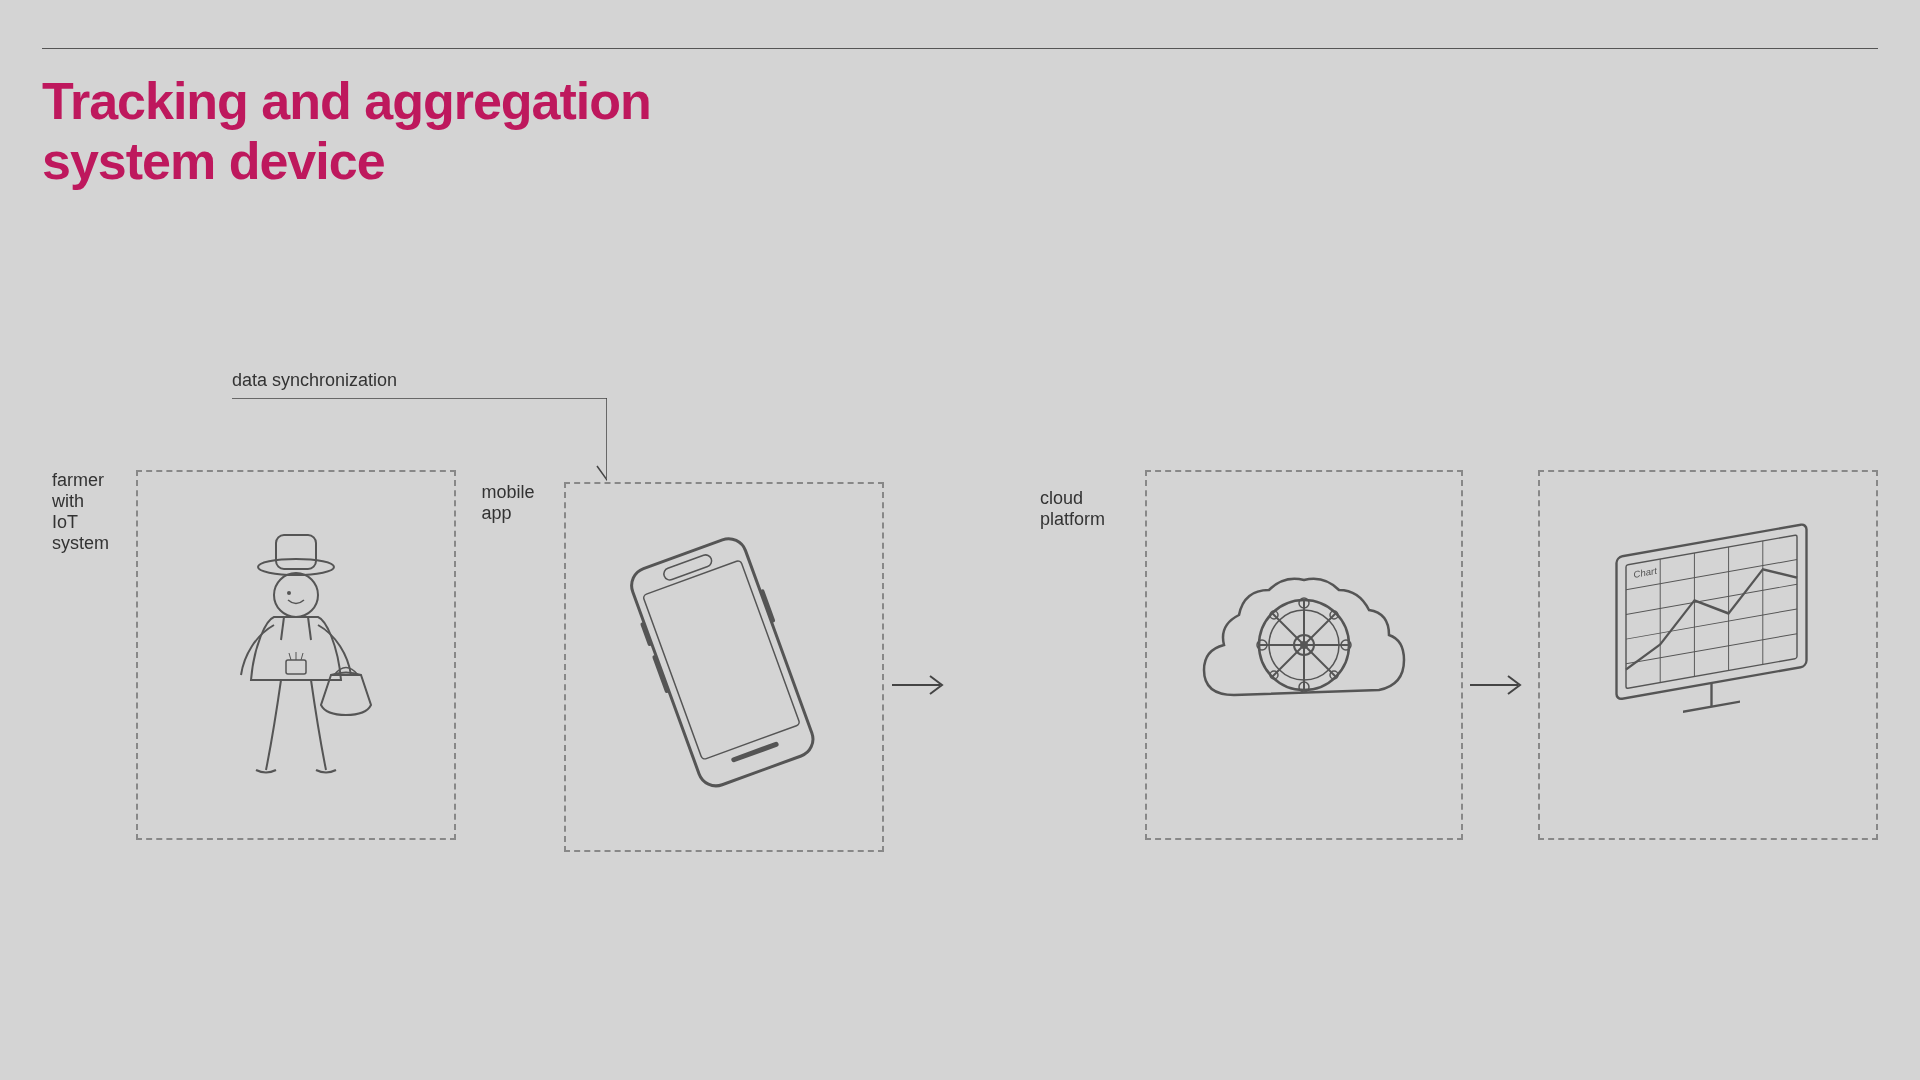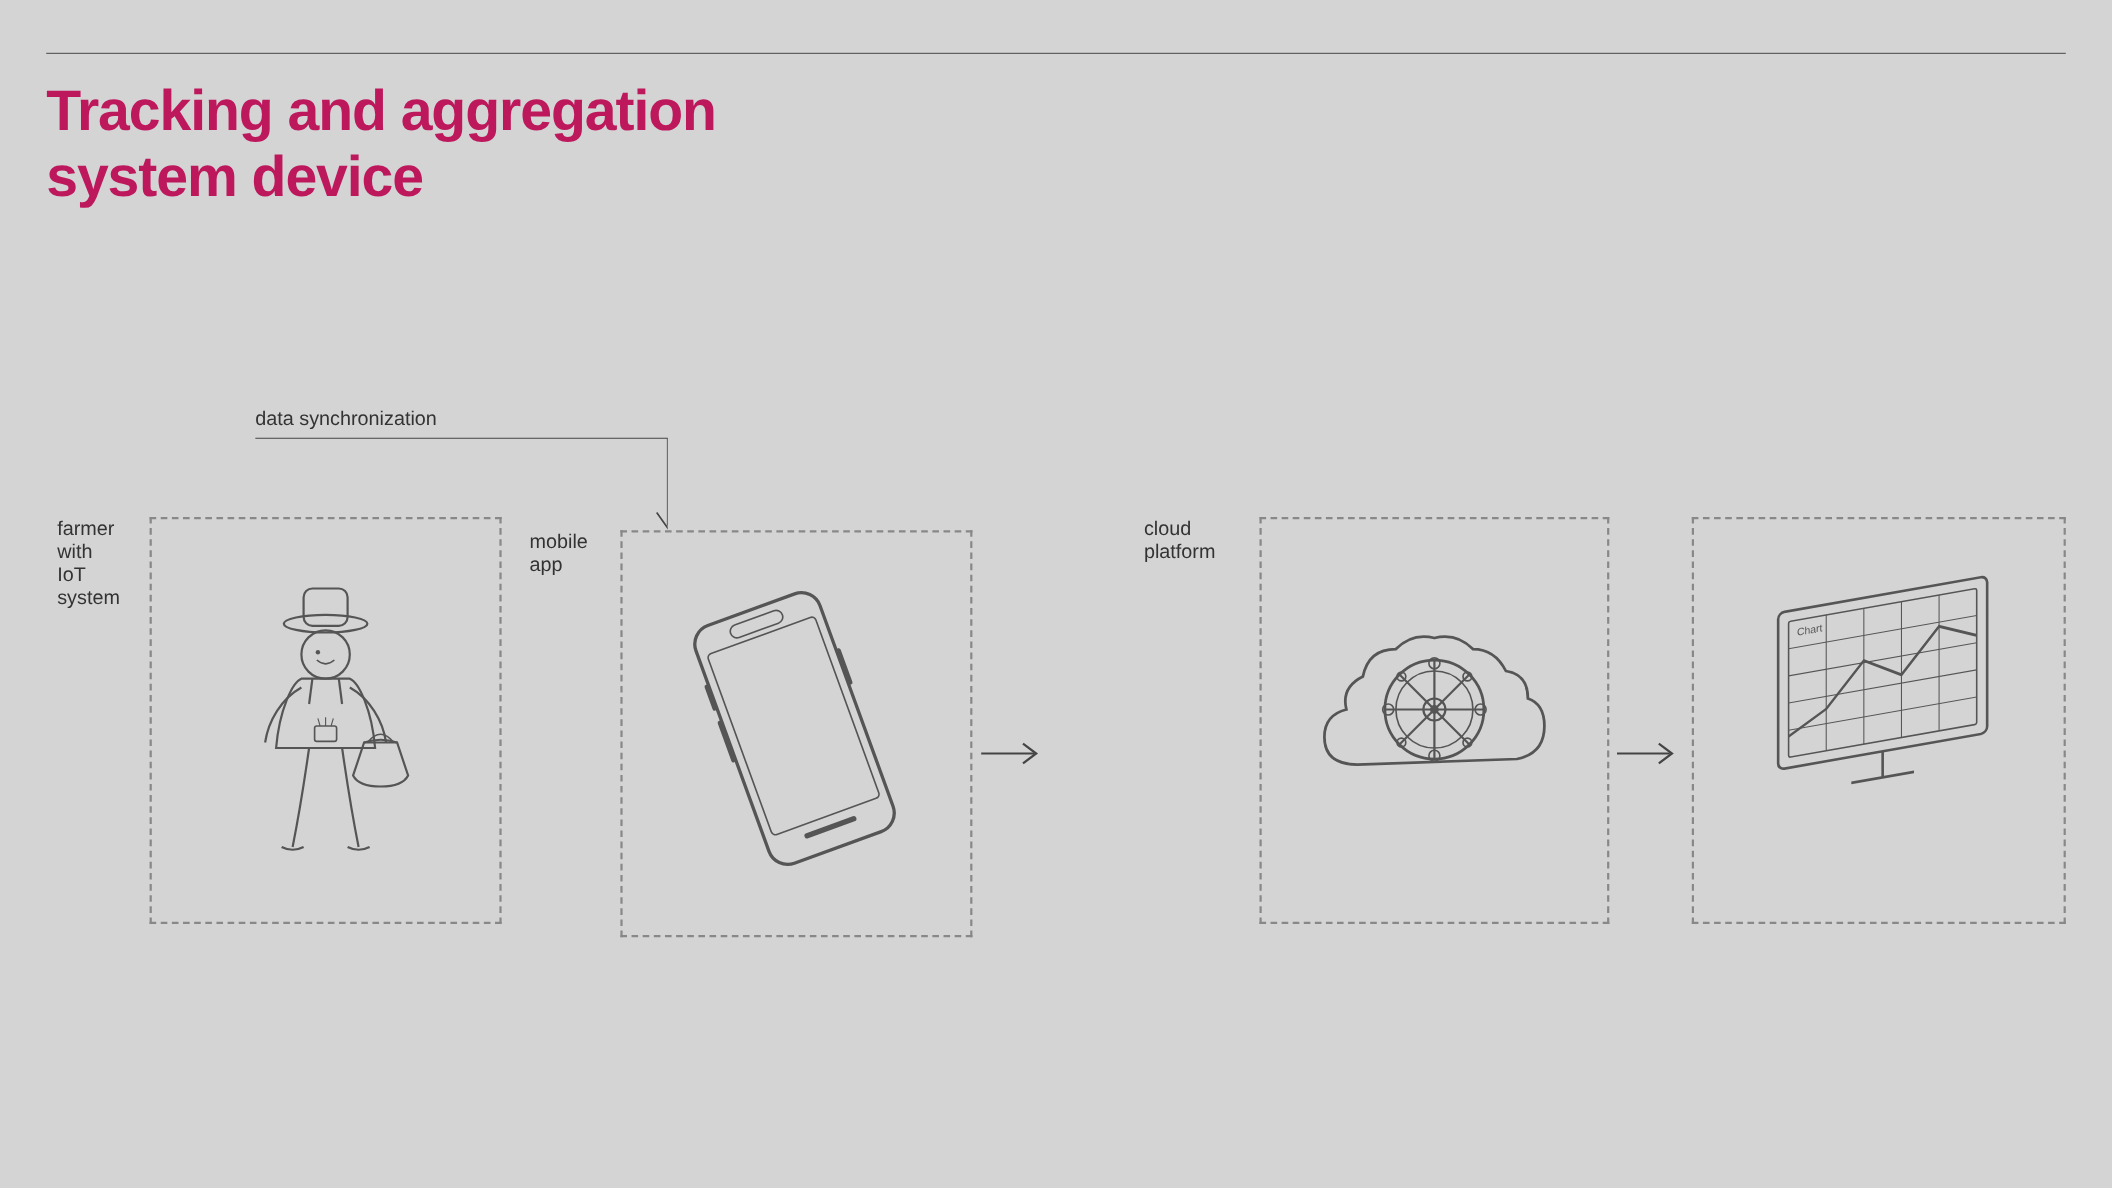--- a/index.html
+++ b/index.html
@@ -98,20 +98,21 @@
     }
     
     .farmer-svg { width: 240px; height: 300px; }
     .phone-svg { width: 200px; height: 300px; }
     .cloud-svg { width: 260px; height: 280px; }
     .chart-svg { width: 260px; height: 280px; }
 
     
     .cloud-label-offset {
       padding-left: 80px;
+      margin-top: 18px;
     }
     .analytics-label-offset {
       padding-left: 80px;
     }
   </style>
 </head>
 <body>
 
 <div class="top-border"></div>
 

